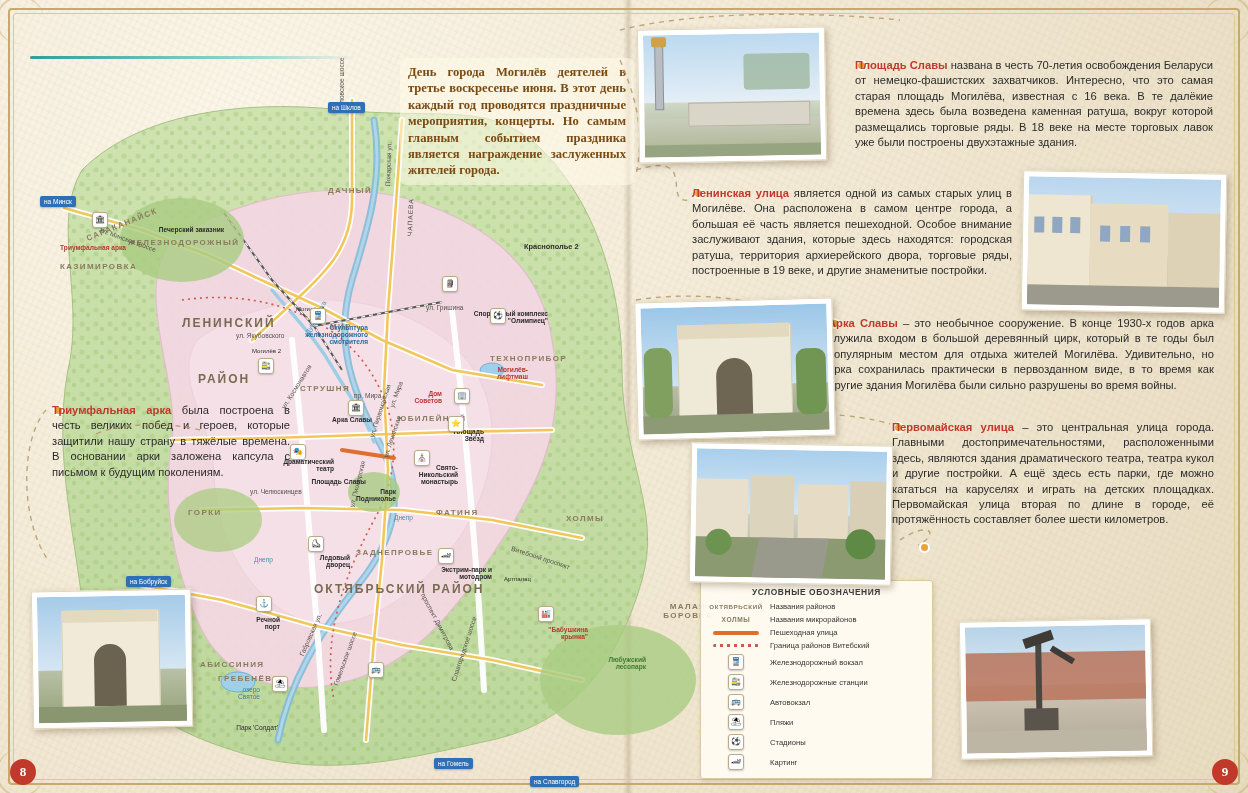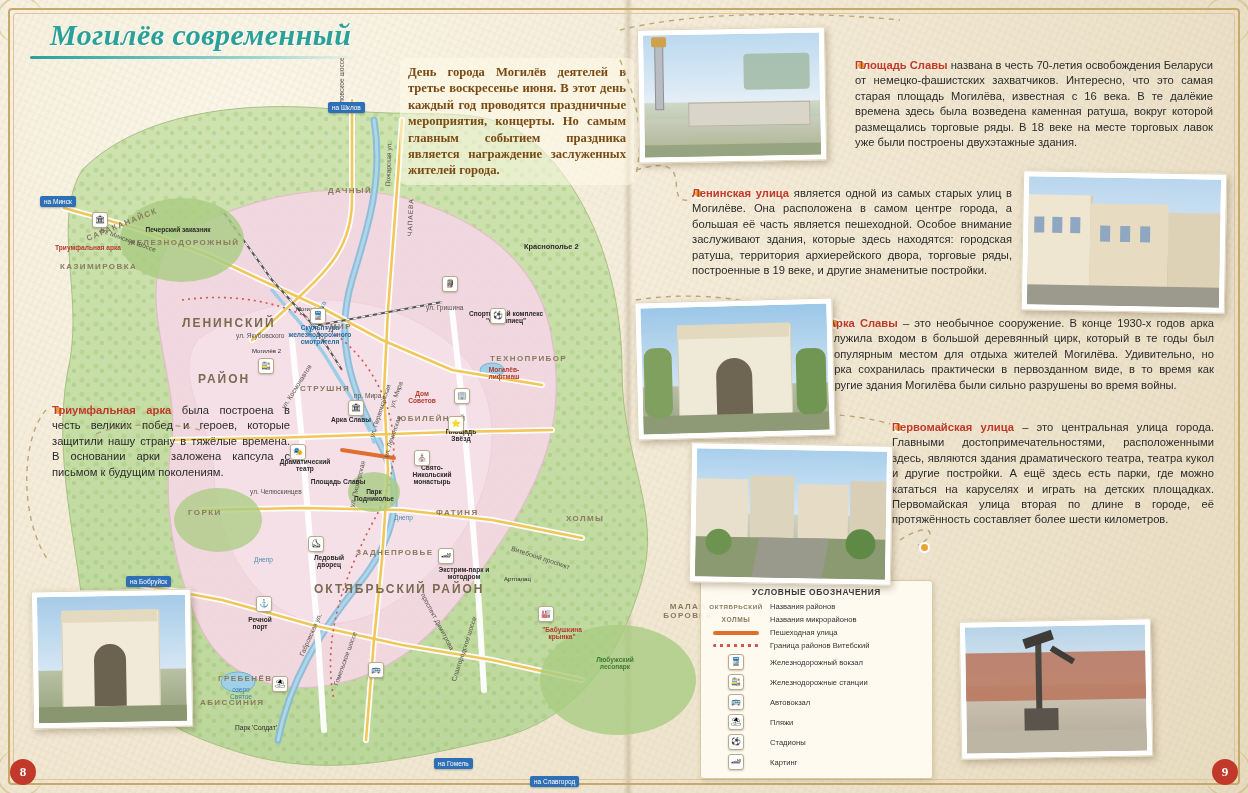--- a/index.html
+++ b/index.html
@@ -121,21 +121,21 @@
     position:absolute;font-size:7px;color:#4a4a4a;white-space:nowrap;
     font-family:"Liberation Sans",sans-serif;
   }
   .mlabel.dist{
     font-size:12px;letter-spacing:2px;color:#7a6a52;font-weight:bold;
   }
   .mlabel.micro{
     font-size:8px;letter-spacing:1.4px;color:#8a7a60;font-weight:bold;
   }
   .mlabel.street{font-size:6.6px;color:#55524c;}
-  .mlabel.poi{font-size:6.6px;color:#2b2b2b;font-weight:bold;text-align:center;}
+  .mlabel.poi{font-size:6.6px;color:#2b2b2b;font-weight:bold;text-align:right;}
   .roadsign{
     position:absolute;background:#2f6fb5;color:#fff;font-size:6.5px;
     padding:2px 4px;border-radius:2px;white-space:nowrap;
     box-shadow:0 1px 2px rgba(0,0,0,.25);
   }
   .mpin{
     position:absolute;width:14px;height:14px;border-radius:3px;
     background:#fff;border:1px solid #b9aa8c;
     display:flex;align-items:center;justify-content:center;
     font-size:8px;line-height:1;
@@ -167,21 +167,20 @@
 <div id="page">
   <div id="spine"></div>
   <div id="border-outer">
     <div class="corner tl"></div>
     <div class="corner tr"></div>
     <div class="corner bl"></div>
     <div class="corner br"></div>
   </div>
   <div id="border-inner"></div>
 
-  <div id="title">Могилёв современный</div>
   <div id="title-rule"></div>
 
   <div class="folio left">8</div>
   <div class="folio right">9</div>
 
   <div id="map">
     <svg width="700" height="740" viewBox="0 0 700 740">
       <defs>
         <linearGradient id="gGreen" x1="0" y1="0" x2="0" y2="1">
           <stop offset="0%" stop-color="#cfe3b0"></stop>
@@ -269,21 +268,21 @@
     <div class="mlabel micro" style="left:306px;top:146px">ДАЧНЫЙ</div>
     <div class="mlabel micro" style="left:308px;top:282px">МИР</div>
     <div class="mlabel micro" style="left:468px;top:314px">ТЕХНОПРИБОР</div>
     <div class="mlabel micro" style="left:376px;top:374px">ЮБИЛЕЙНЫЙ</div>
     <div class="mlabel micro" style="left:278px;top:344px">СТРУШНЯ</div>
     <div class="mlabel micro" style="left:334px;top:508px">ЗАДНЕПРОВЬЕ</div>
     <div class="mlabel micro" style="left:166px;top:468px">ГОРКИ</div>
     <div class="mlabel micro" style="left:414px;top:468px">ФАТИНЯ</div>
     <div class="mlabel micro" style="left:544px;top:474px">ХОЛМЫ</div>
     <div class="mlabel micro" style="left:126px;top:608px">БРОДЫ</div>
-    <div class="mlabel micro" style="left:178px;top:658px">АБИССИНИЯ</div>
+    <div class="mlabel micro" style="left:178px;top:620px">АБИССИНИЯ</div>
     <div class="mlabel micro" style="left:196px;top:634px">ГРЕБЕНЁВО</div>
     <div class="mlabel micro" style="left:640px;top:562px;width:52px;white-space:normal;text-align:center;line-height:9px">МАЛАЯ БОРОВКА</div>
 
     
     <div class="mlabel street" style="left:316px;top:72px;transform:rotate(-90deg);transform-origin:left top">Шкловское шоссе</div>
     <div class="mlabel street" style="left:76px;top:196px;transform:rotate(20deg)">Ул. Минское Шоссе</div>
     <div class="mlabel street" style="left:362px;top:146px;transform:rotate(-88deg);transform-origin:left top">Пожарская ул.</div>
     <div class="mlabel street" style="left:384px;top:196px;transform:rotate(-88deg);transform-origin:left top;letter-spacing:1px">ЧАПАЕВА</div>
     <div class="mlabel street" style="left:404px;top:264px">ул. Гришина</div>
     <div class="mlabel street" style="left:214px;top:292px">ул. Якубовского</div>

